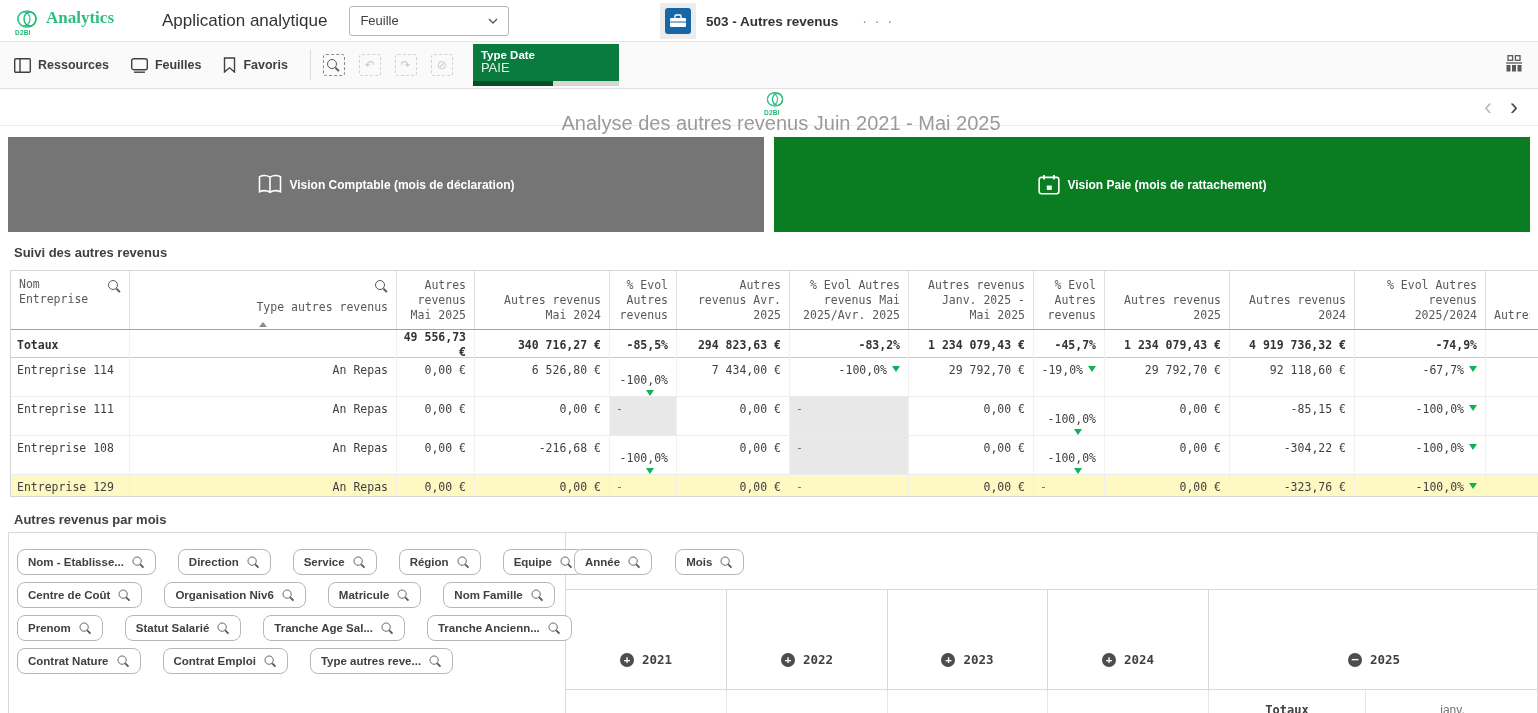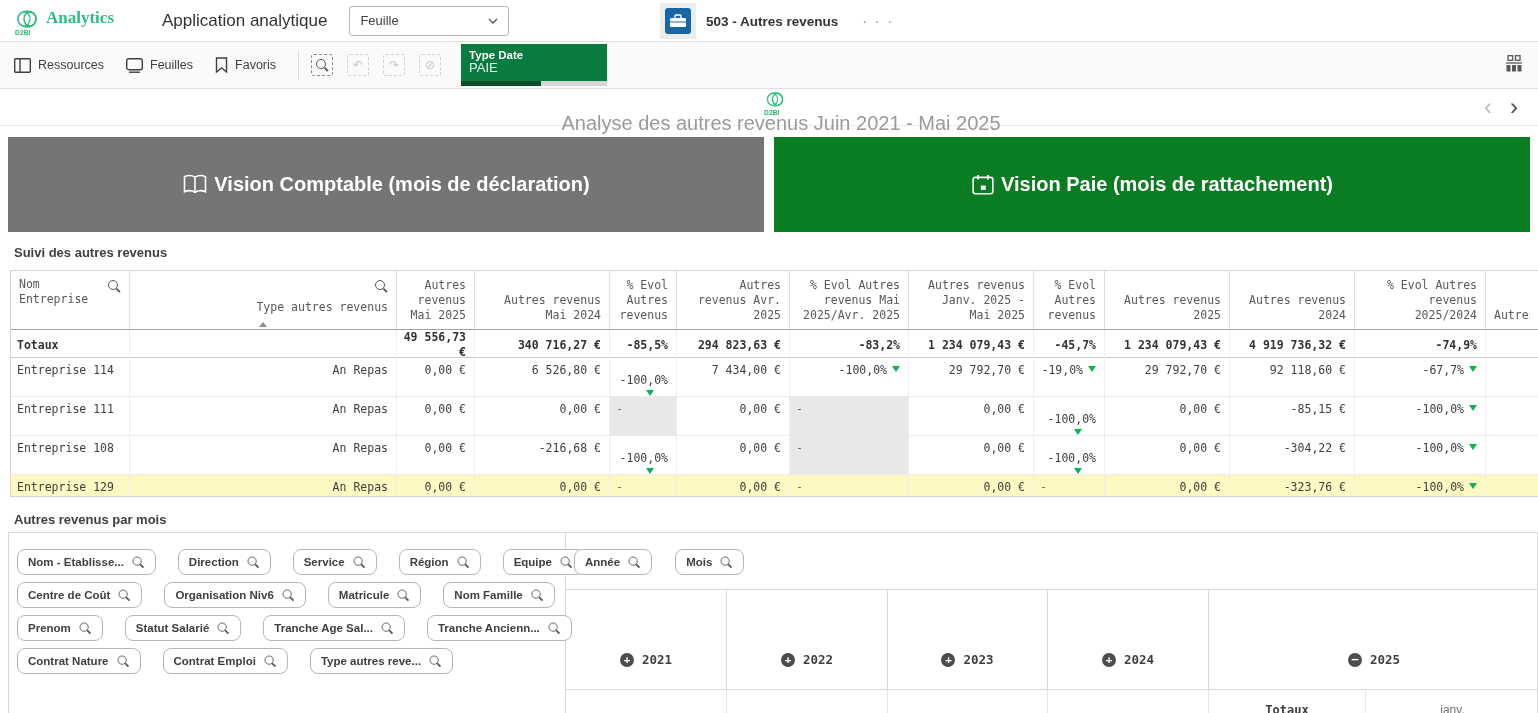--- a/index.html
+++ b/index.html
@@ -20,21 +20,21 @@
     display:flex; align-items:center; justify-content:space-between; padding:0 10px; font-size:13px; color:#404040; cursor:pointer; background:#fff; }
   .bm-wrap { position:absolute; left:660px; top:3px; display:flex; align-items:center; gap:10px; }
   .bm-tile { width:36px; height:36px; background:#ececec; display:flex; align-items:center; justify-content:center; }
   .bm-icon { width:26px; height:26px; background:#1766a6; border-radius:3px; display:flex; align-items:center; justify-content:center; }
   .bm-title { font-size:13.5px; font-weight:bold; color:#333; }
   .bm-more { margin-left:14px; font-size:14px; color:#8a8a8a; letter-spacing:2px; cursor:pointer; }
 
   
   .toolbar { position:absolute; top:42px; left:0; right:0; height:47px; background:#fafafa;
     border-bottom:1px solid #e0e0e0; display:flex; align-items:center; }
-  .tb-item { display:flex; align-items:center; gap:7px; margin-left:22px; font-size:12.5px; font-weight:normal; color:#404040; cursor:pointer; }
+  .tb-item { display:flex; align-items:center; gap:7px; margin-left:22px; font-size:12.5px; font-weight:bold; color:#404040; cursor:pointer; }
   .tb-item:first-child { margin-left:14px; }
   .tb-sep { width:1px; height:30px; background:#dcdcdc; margin:0 12px 0 22px; }
   .selbox { width:22px; height:22px; border:1px dashed #9c9c9c; border-radius:3px; display:flex; align-items:center; justify-content:center; margin-right:14px; cursor:pointer; }
   .selbox.disabled { border-color:#d2d2d2; color:#c8c8c8; cursor:default; }
   .selbox .glyph { font-size:12px; line-height:1; color:#c8c8c8; }
   .sel-chip { position:relative; width:146px; height:42px; background:#0a7b3f; color:#fff; margin-left:6px;
     padding:5px 8px 0 8px; cursor:pointer; overflow:hidden; }
   .sel-chip .f { font-size:11.5px; font-weight:bold; line-height:13px; }
   .sel-chip .v { font-size:13px; line-height:11px; color:#e2f2e8; }
   .sel-bar { position:absolute; left:0; right:0; bottom:0; height:5px; background:#d6d6d6; }
@@ -47,21 +47,21 @@
   .sheet-logo { margin-left:14px; position:relative; width:26px; height:30px; }
   .sheet-title { margin-left:24px; font-size:20px; color:#9a9a9a; }
   .nav-arrows { position:absolute; right:20px; top:2px; display:flex; gap:18px; }
   .nav-arrows span { font-size:24px; line-height:30px; cursor:pointer; }
   .nav-prev { color:#bdbdbd; }
   .nav-next { color:#4d4d4d; }
 
   
   .vision-row { position:absolute; top:137px; left:8px; right:8px; height:95px; display:flex; gap:10px; }
   .vision-btn { flex:1; display:flex; align-items:center; justify-content:center; gap:6px;
-    color:#fff; font-size:20px; font-weight:bold; cursor:pointer; }
+    color:#fff; font-size:12px; font-weight:bold; cursor:pointer; }
   .vision-comptable { background:#757575; }
   .vision-paie { background:#0a7d23; }
 
   
   .sec-title { position:absolute; left:14px; font-size:13px; font-weight:bold; color:#404040; }
 
   
   .tbl { position:absolute; top:270px; left:10px; width:1530px; height:227px; overflow:hidden;
     border:1px solid #d5d5d5; background:#fff; font-family:"DejaVu Sans Mono",monospace; }
   .gr { display:grid; grid-template-columns:119px 267px 78px 135px 67px 113px 119px 125px 71px 125px 125px 131px 53px; }

